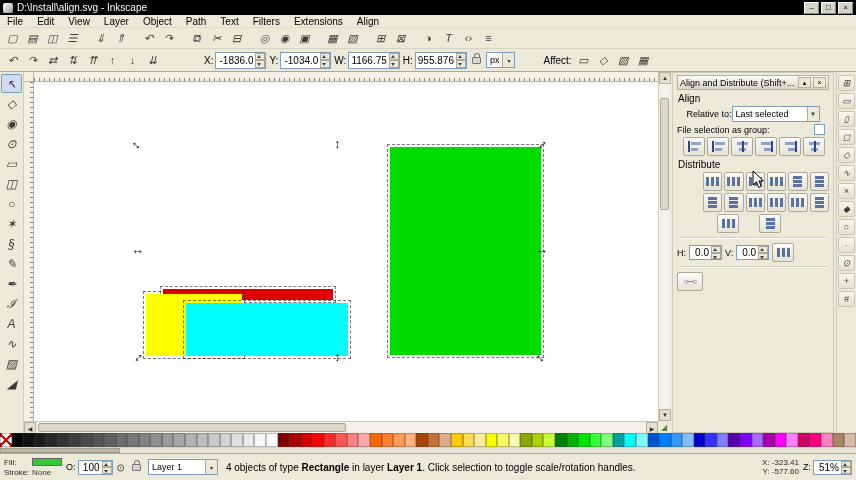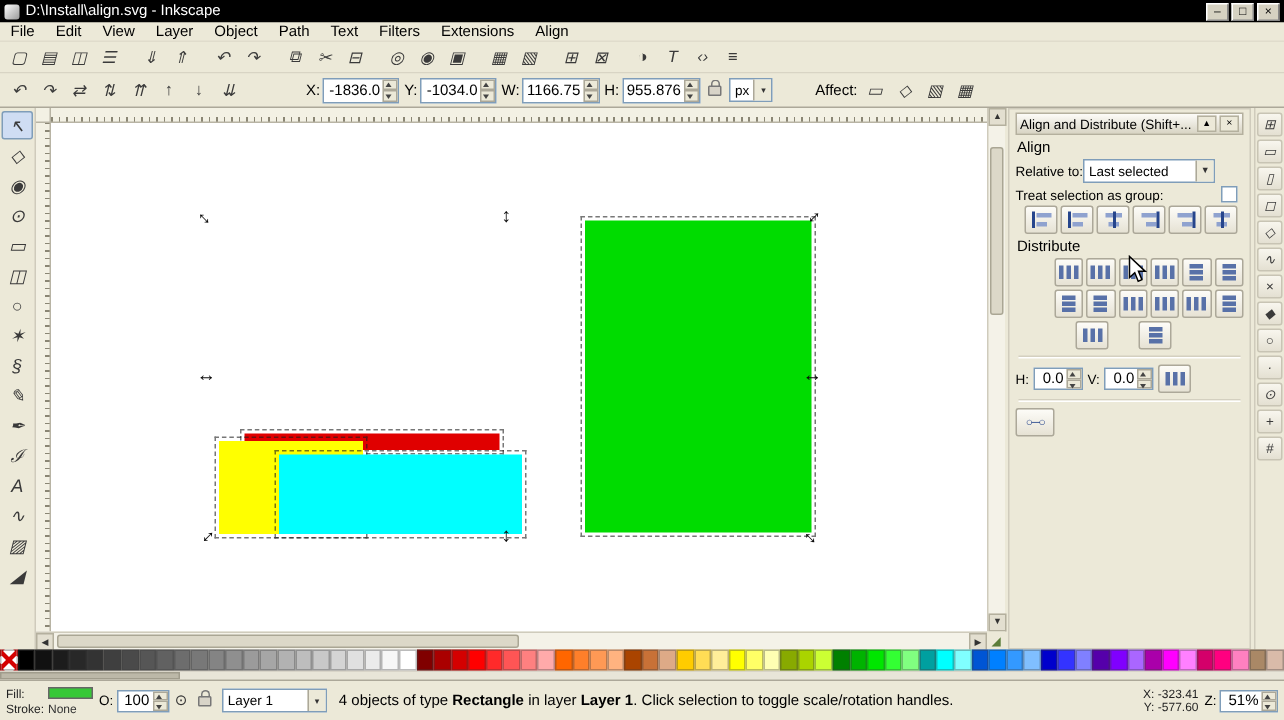--- a/index.html
+++ b/index.html
@@ -57,21 +57,21 @@
   #vthumb{position:absolute;left:1px;right:1px;top:26px;height:112px;background:#dcd8c8;border:1px solid #aaa694;border-radius:2px}
   #hthumb{position:absolute;top:1px;bottom:1px;left:14px;width:308px;background:#dcd8c8;border:1px solid #aaa694;border-radius:2px}
   #scroll-corner{position:absolute;right:0;bottom:0;width:12px;height:12px;background:#ece9d8;font-size:8px;display:flex;align-items:center;justify-content:center;color:#5a7d3a}
   
   #dock{position:absolute;left:672px;top:72px;width:162px;height:361px;background:#ece9d8;border:1px solid #cfcbbc;padding:2px 4px;font-size:9px}
   .dock-title{height:15px;display:flex;align-items:center;background:linear-gradient(#fdfcf8,#d8d4c4);border:1px solid #b4b09e;padding:0 2px;margin-bottom:3px}
   .dock-title-text{flex:1;font-size:9px;white-space:nowrap;overflow:hidden}
   .dt-btn{width:13px;height:11px;border:1px solid #b4b09e;background:#ece9d8;font-size:7px;line-height:9px;text-align:center;margin-left:2px}
   .sec-label{font-size:10px;margin:3px 0 2px 1px}
   .row{display:flex;align-items:center;margin:2px 0}
-  .rel-row{justify-content:flex-start}
+  .rel-row{justify-content:center}
   .rel-row .combo{width:88px;justify-content:space-between}
   .group-row{justify-content:space-between;padding-right:4px}
   .checkbox{width:11px;height:11px;background:#fff;border:1px solid #7f9db9}
   .btn-row{display:flex;gap:2px;margin:2px 0 2px 6px}
   .pbtn{width:22px;height:19px;display:inline-flex;align-items:center;justify-content:center;background:linear-gradient(#fdfcf8,#e6e2d4);border:1px solid #aca899;border-radius:2px}
   .align-row2 .pbtn:nth-of-type(4){border-color:#316ac5;background:#dce8f7}
   .dist-row{margin-left:26px}
   .dist-row3{margin-left:40px;gap:20px}
   .ih,.iv,.id{display:inline-block;width:15px;height:11px;background-repeat:no-repeat;
     background-image:linear-gradient(#26458c,#26458c),linear-gradient(#8fa2cf,#8fa2cf),linear-gradient(#8fa2cf,#8fa2cf)}
@@ -405,21 +405,21 @@
   </div>
   <div class="sec-label">Align</div>
   <div class="row rel-row">
     <span>Relative to:</span>
     <span class="combo">
       <span>Last selected</span>
       <span class="combo-arrow">▼</span>
     </span>
   </div>
   <div class="row group-row">
-    <span>Treat selection as group:</span>
+    <span>File selection as group:</span>
     <span class="checkbox"></span>
   </div>
   <div class="btn-row align-row1">
 
   <span class="pbtn">
         <i class="ih l"></i>
       </span>
       <span class="pbtn">
         <i class="ih l"></i>
       </span>

